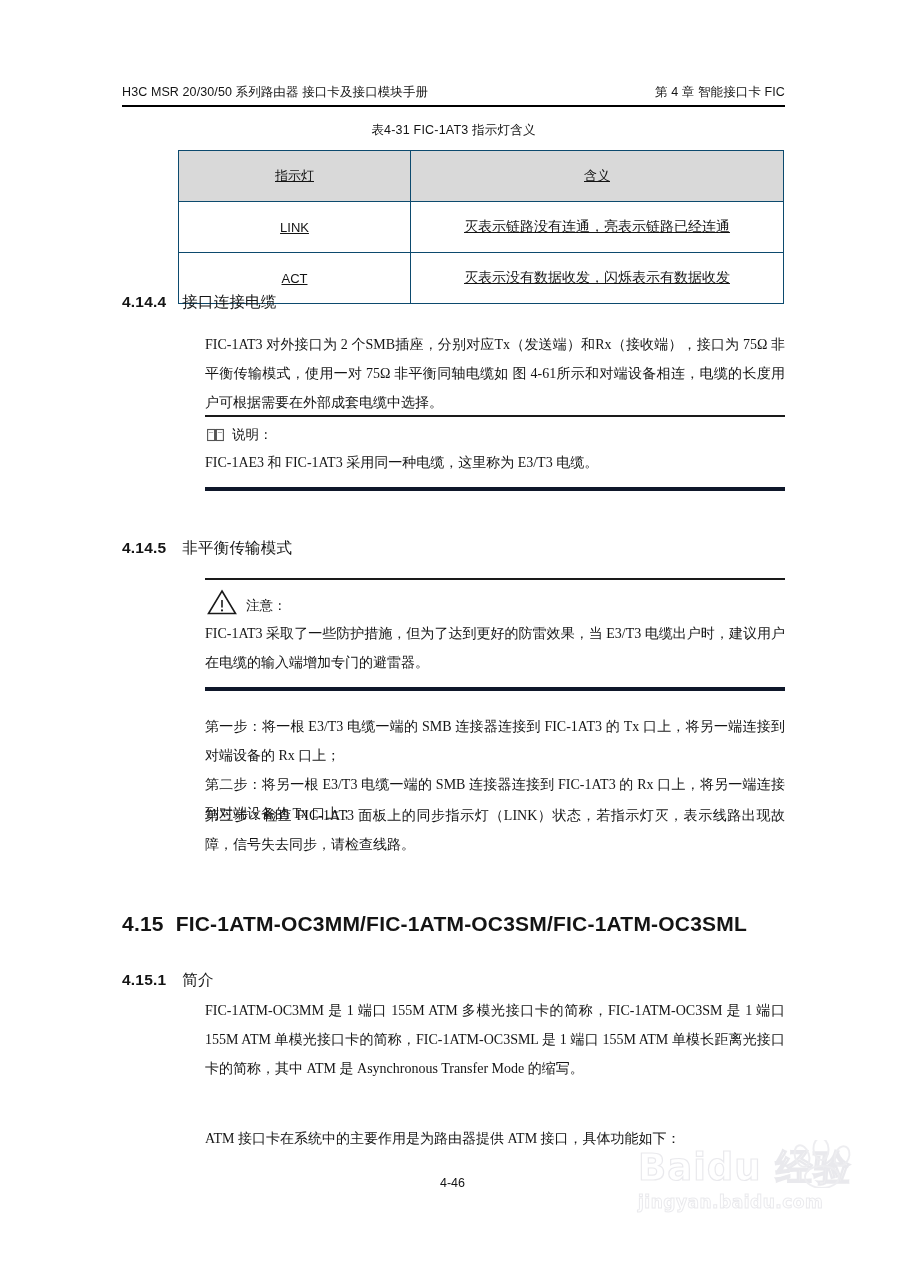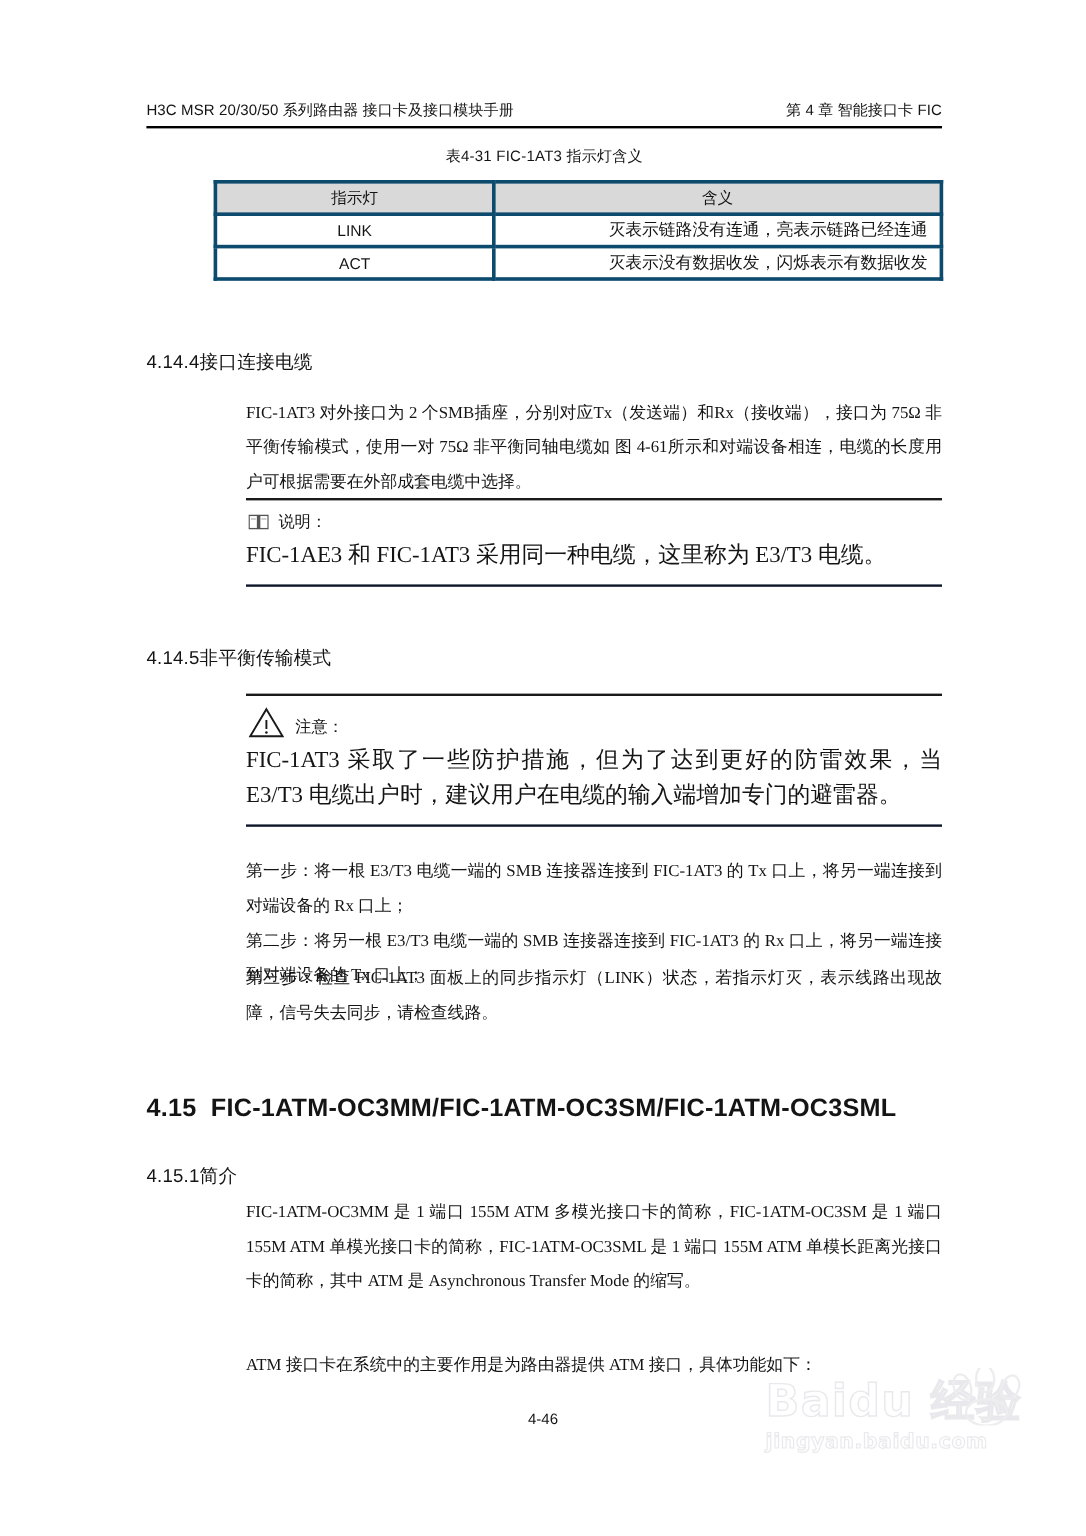--- a/index.html
+++ b/index.html
@@ -63,46 +63,47 @@
   .led-table {
     position: absolute;
     left: 178px;
     top: 150px;
     width: 605px;
     border-collapse: collapse;
     table-layout: fixed;
     font-size: 13px;
   }
   .led-table th, .led-table td {
-    border: 3px solid #0c4a6e;
-    padding: 3px 10px;
+    border: 1px solid #0c4a6e;
+    padding: 16px 10px;
     height: 17px;
     vertical-align: middle;
     font-weight: normal;
+    text-decoration: underline;
   }
   .led-table thead th {
     background: #d9d9d9;
     text-align: center;
     font-weight: normal;
   }
   .led-table col.c1 { width: 232px; }
   .led-table col.c2 { width: 373px; }
   .led-table td.cell-label { text-align: center; }
-  .led-table td.cell-desc  { text-align: right; font-family: "Liberation Serif", "DejaVu Serif", serif; font-size: 14px; }
+  .led-table td.cell-desc  { text-align: center; font-family: "Liberation Serif", "DejaVu Serif", serif; font-size: 14px; }
 
   
   .h3 {
     position: absolute;
     left: 122px;
     font-size: 15.5px;
     font-weight: normal;
     letter-spacing: 0.2px;
     white-space: nowrap;
   }
-  .h3 .num { margin-right: 0; }
+  .h3 .num { margin-right: 16px; font-weight: bold; }
 
   .h2 {
     position: absolute;
     left: 122px;
     font-size: 21px;
     font-weight: bold;
     letter-spacing: 0.2px;
     white-space: nowrap;
   }
   .h2 .num { margin-right: 12px; }
@@ -119,35 +120,35 @@
     text-justify: inter-ideograph;
   }
   .para.steps { text-align: justify; }
 
   
   .admon {
     position: absolute;
     left: 205px;
     width: 580px;
     border-top: 2px solid #1a1a1a;
-    border-bottom: 2px solid #0f172a;
+    border-bottom: 4px solid #0f172a;
     padding: 9px 0 10px 0;
   }
   .admon-head {
     display: flex;
     align-items: center;
     gap: 8px;
     font-size: 13.5px;
     font-family: "Liberation Sans", "DejaVu Sans", sans-serif;
     margin-bottom: 4px;
     margin-left: 2px;
   }
   .admon-body {
     font-family: "Liberation Serif", "DejaVu Serif", serif;
-    font-size: 19px;
+    font-size: 14px;
     line-height: 29px;
     text-align: justify;
     text-justify: inter-ideograph;
   }
   .icon-svg { display: block; }
 
   
   .page-number {
     position: absolute;
     left: 0;

